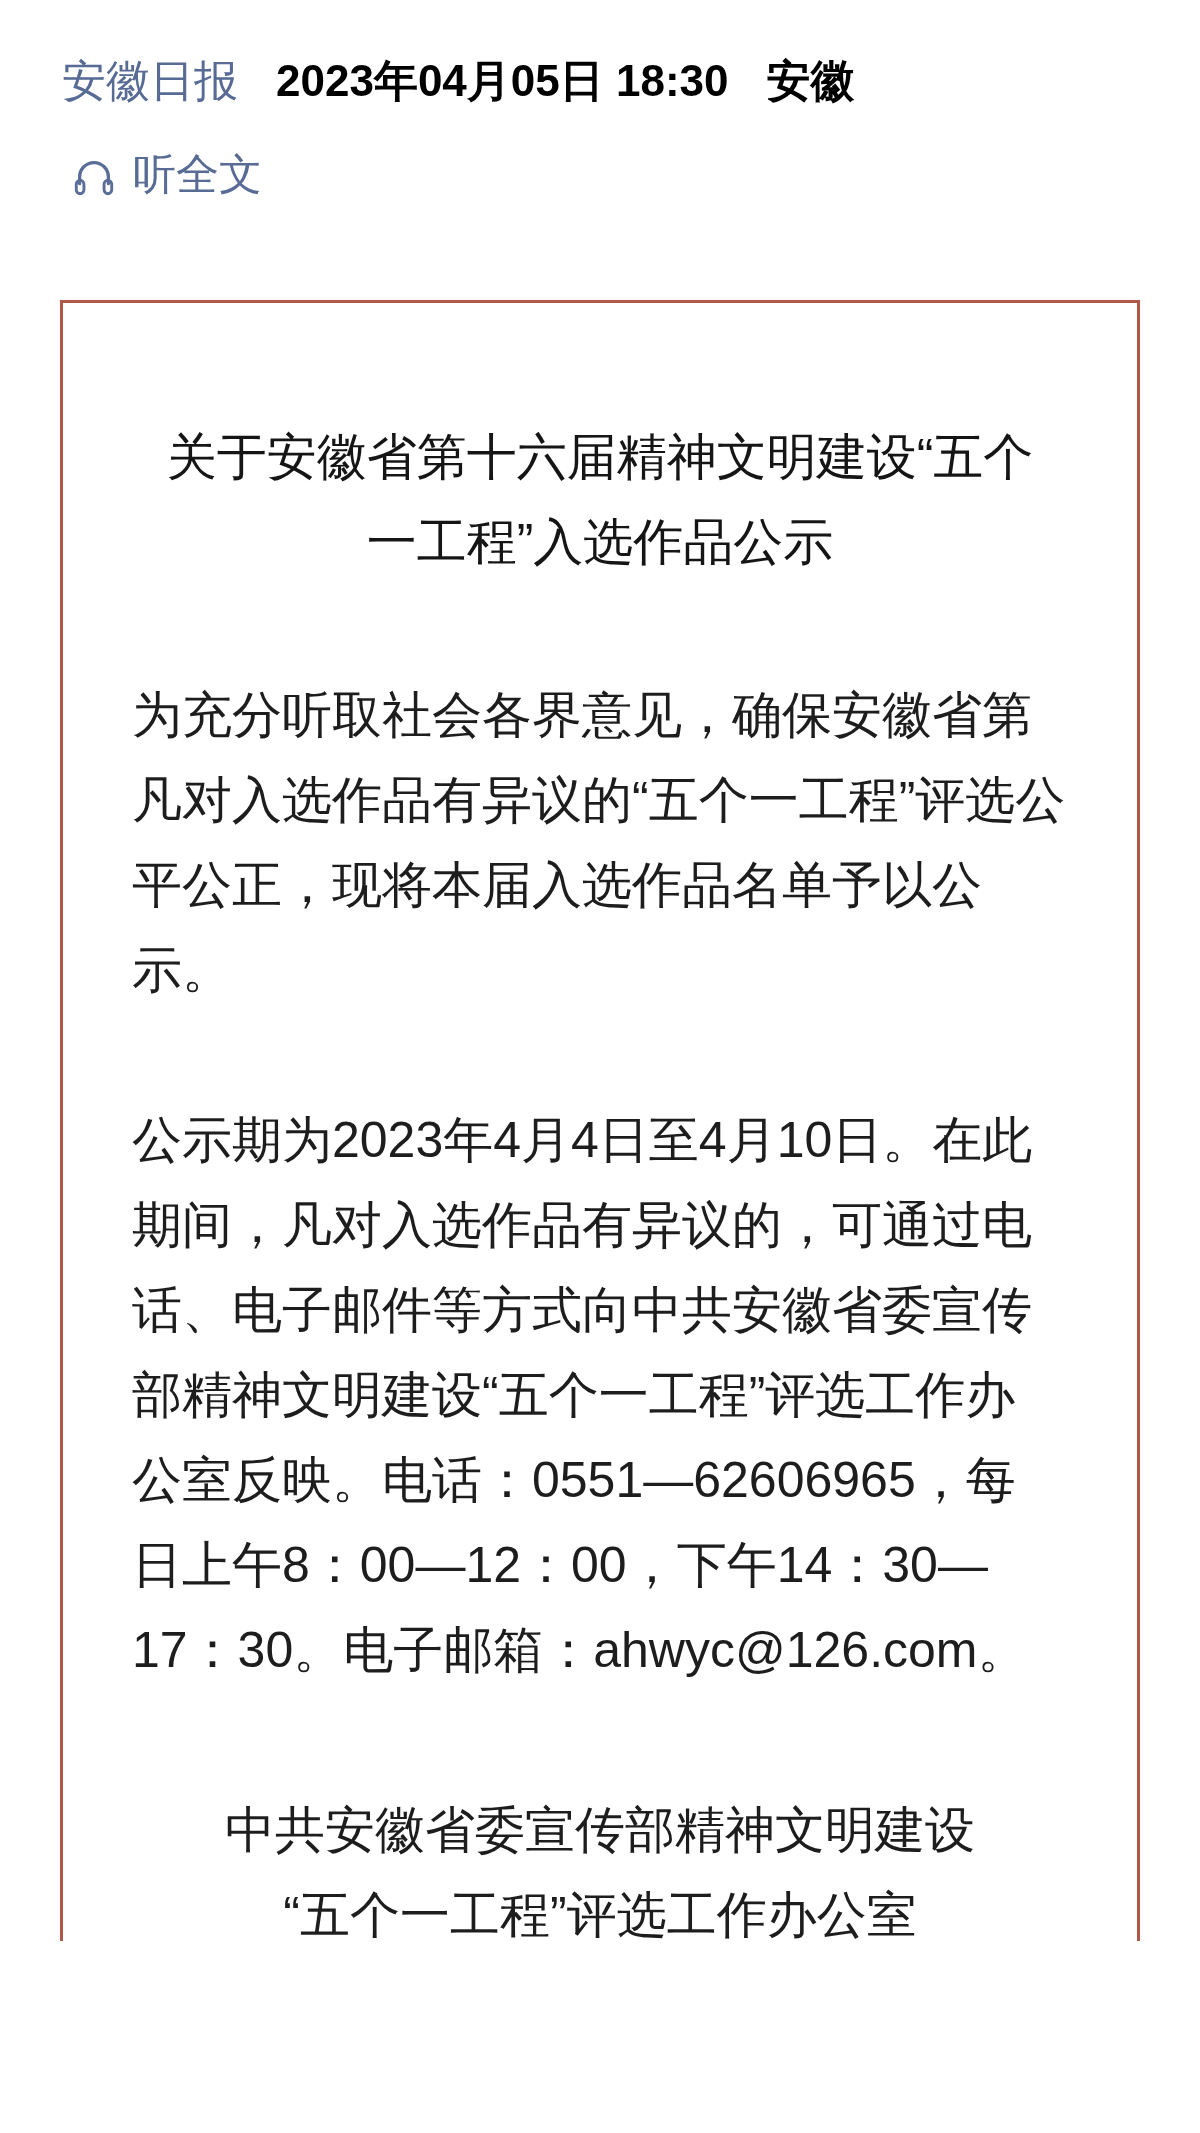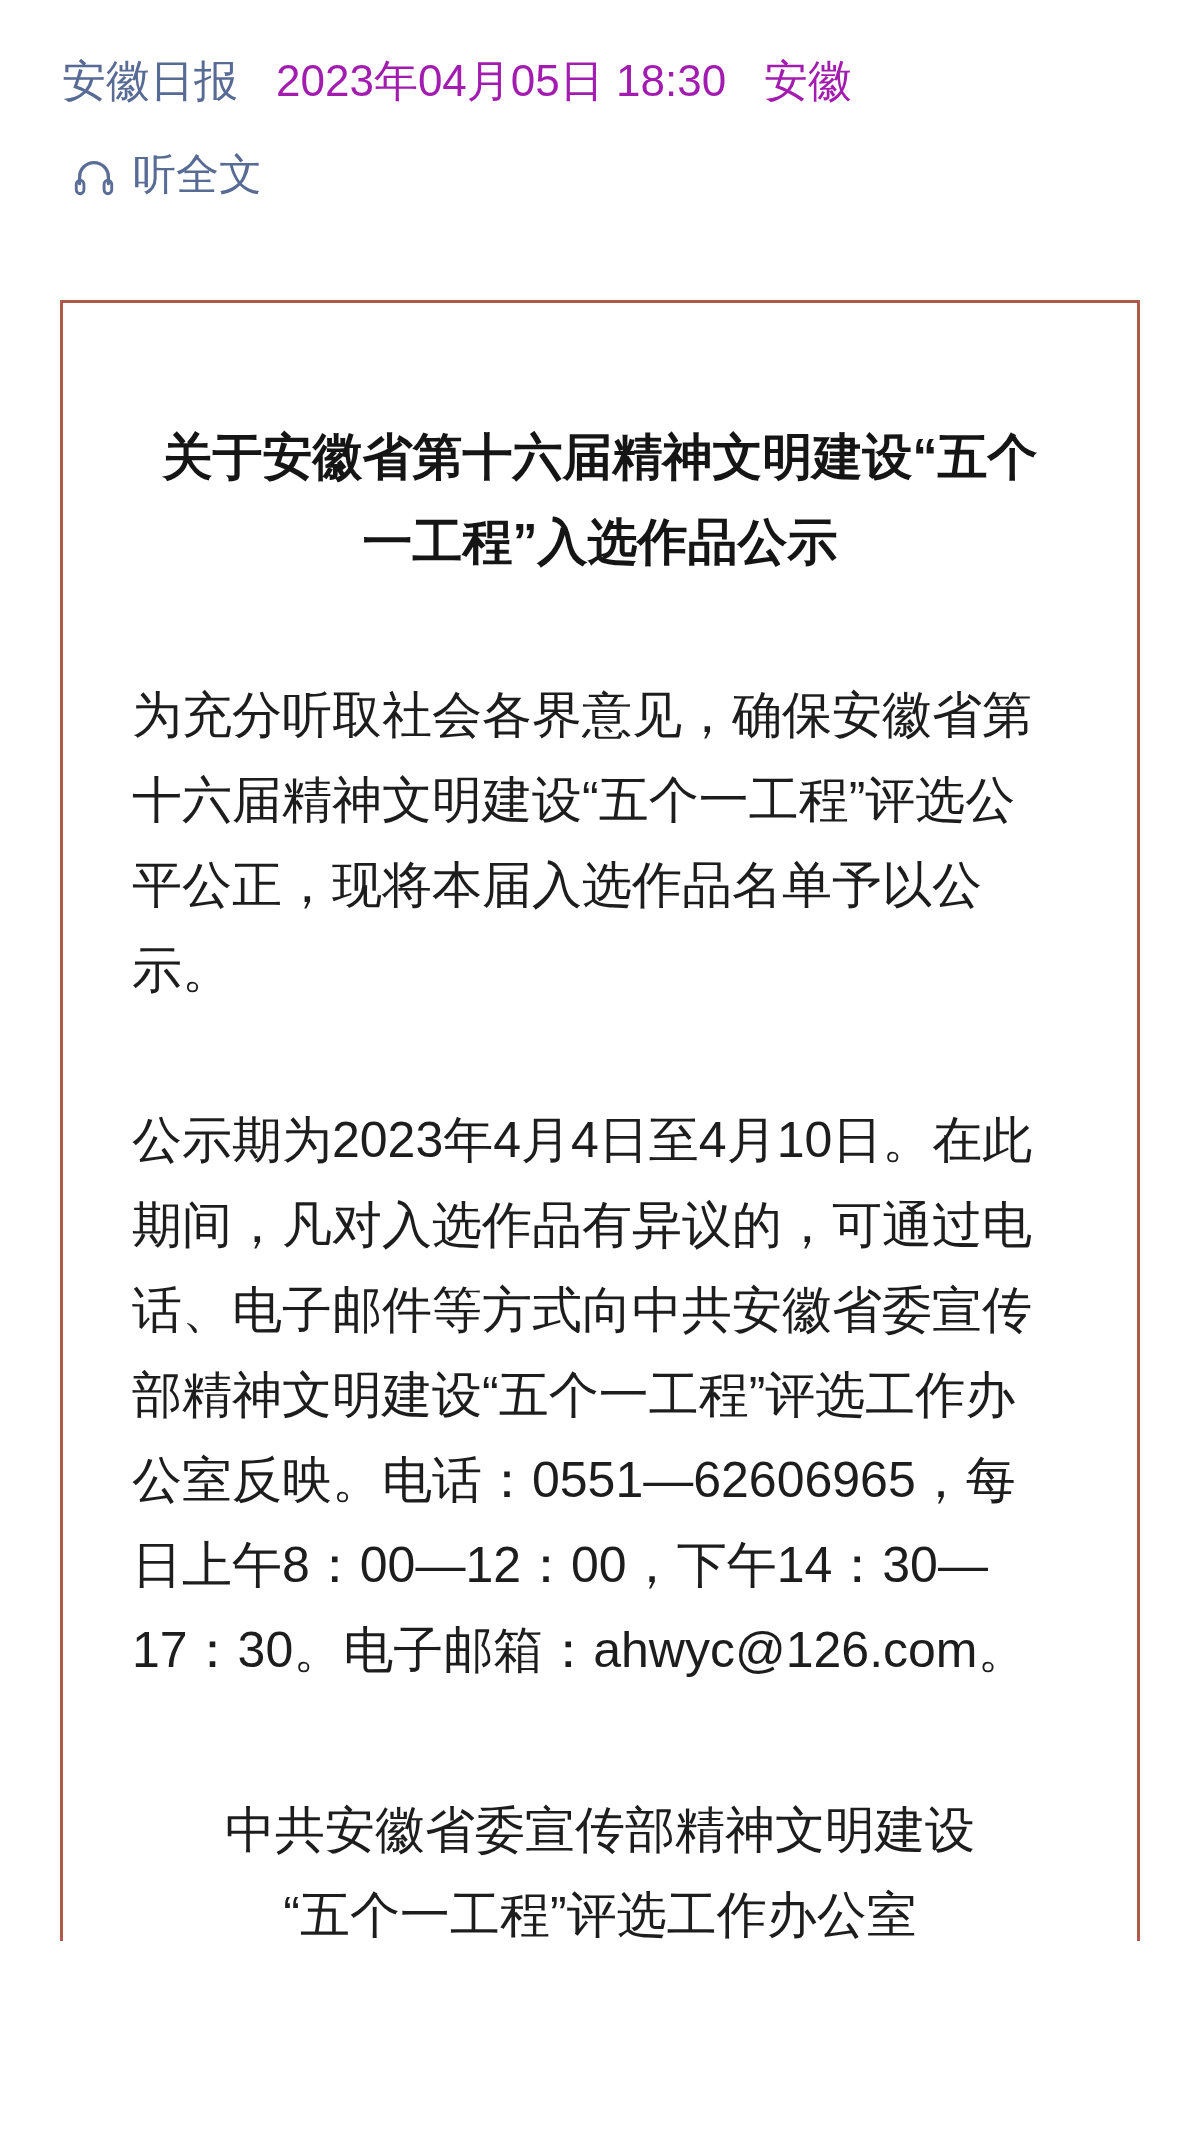--- a/index.html
+++ b/index.html
@@ -10,36 +10,36 @@
     font-family:"Liberation Sans","DejaVu Sans",sans-serif;
     color:#1d1d1d;
   }
   
   .header-row1 {
     position:absolute; left:62px; top:52px;
     display:flex; align-items:baseline; gap:38px;
     font-size:44px; white-space:nowrap;
   }
   .account-link { color:#576b95; text-decoration:none; font-weight:500; }
-  .meta { color:#a21caf; font-weight:400; }
+  .meta { color:#000000; font-weight:700; }
   .listen-row {
     position:absolute; left:71px; top:146px;
     display:flex; align-items:center; gap:16px;
     color:#576b95; font-size:43px; cursor:pointer;
   }
   .listen-row svg { display:block; }
   
   .notice-box {
     position:absolute; left:60px; top:300px; width:1080px; height:1800px;
     border:3px solid #ad5a4a; background:#ffffff;
     padding:112px 69px 60px 69px;
   }
   .prelines { white-space:pre; }
   .notice-title {
-    font-size:50px; line-height:85px; font-weight:bold;
+    font-size:50px; line-height:85px; font-weight:normal;
     text-align:center; color:#151515; margin-bottom:88px;
   }
   .notice-para {
     font-size:50px; line-height:85px; color:#1d1d1d;
     text-align:left; margin-bottom:85px;
   }
   .notice-signature {
     font-size:50px; line-height:85px; color:#1d1d1d;
     text-align:center; margin-top:95px;
   }
@@ -106,21 +106,21 @@
         <rect x="34.5" y="29.5" width="8" height="14" rx="4" stroke="#5a6d97" stroke-width="3" fill="none"></rect>
       </svg>
     </span>
     <span>听全文</span>
   </div>
 
   <div class="notice-box">
     <div class="notice-title prelines">关于安徽省第十六届精神文明建设“五个
 一工程”入选作品公示</div>
     <div class="notice-para prelines">为充分听取社会各界意见，确保安徽省第
-十六届精神文明建设“五个一工程”评选公
+凡对入选作品有异议的“五个一工程”评选公
 平公正，现将本届入选作品名单予以公
 示。</div>
     <div class="notice-para prelines">公示期为2023年4月4日至4月10日。在此
 期间，凡对入选作品有异议的，可通过电
 话、电子邮件等方式向中共安徽省委宣传
 部精神文明建设“五个一工程”评选工作办
 公室反映。电话：0551—62606965，每
 日上午8：00—12：00，下午14：30—
 17：30。电子邮箱：ahwyc@126.com。</div>
     <div class="notice-signature prelines">中共安徽省委宣传部精神文明建设

